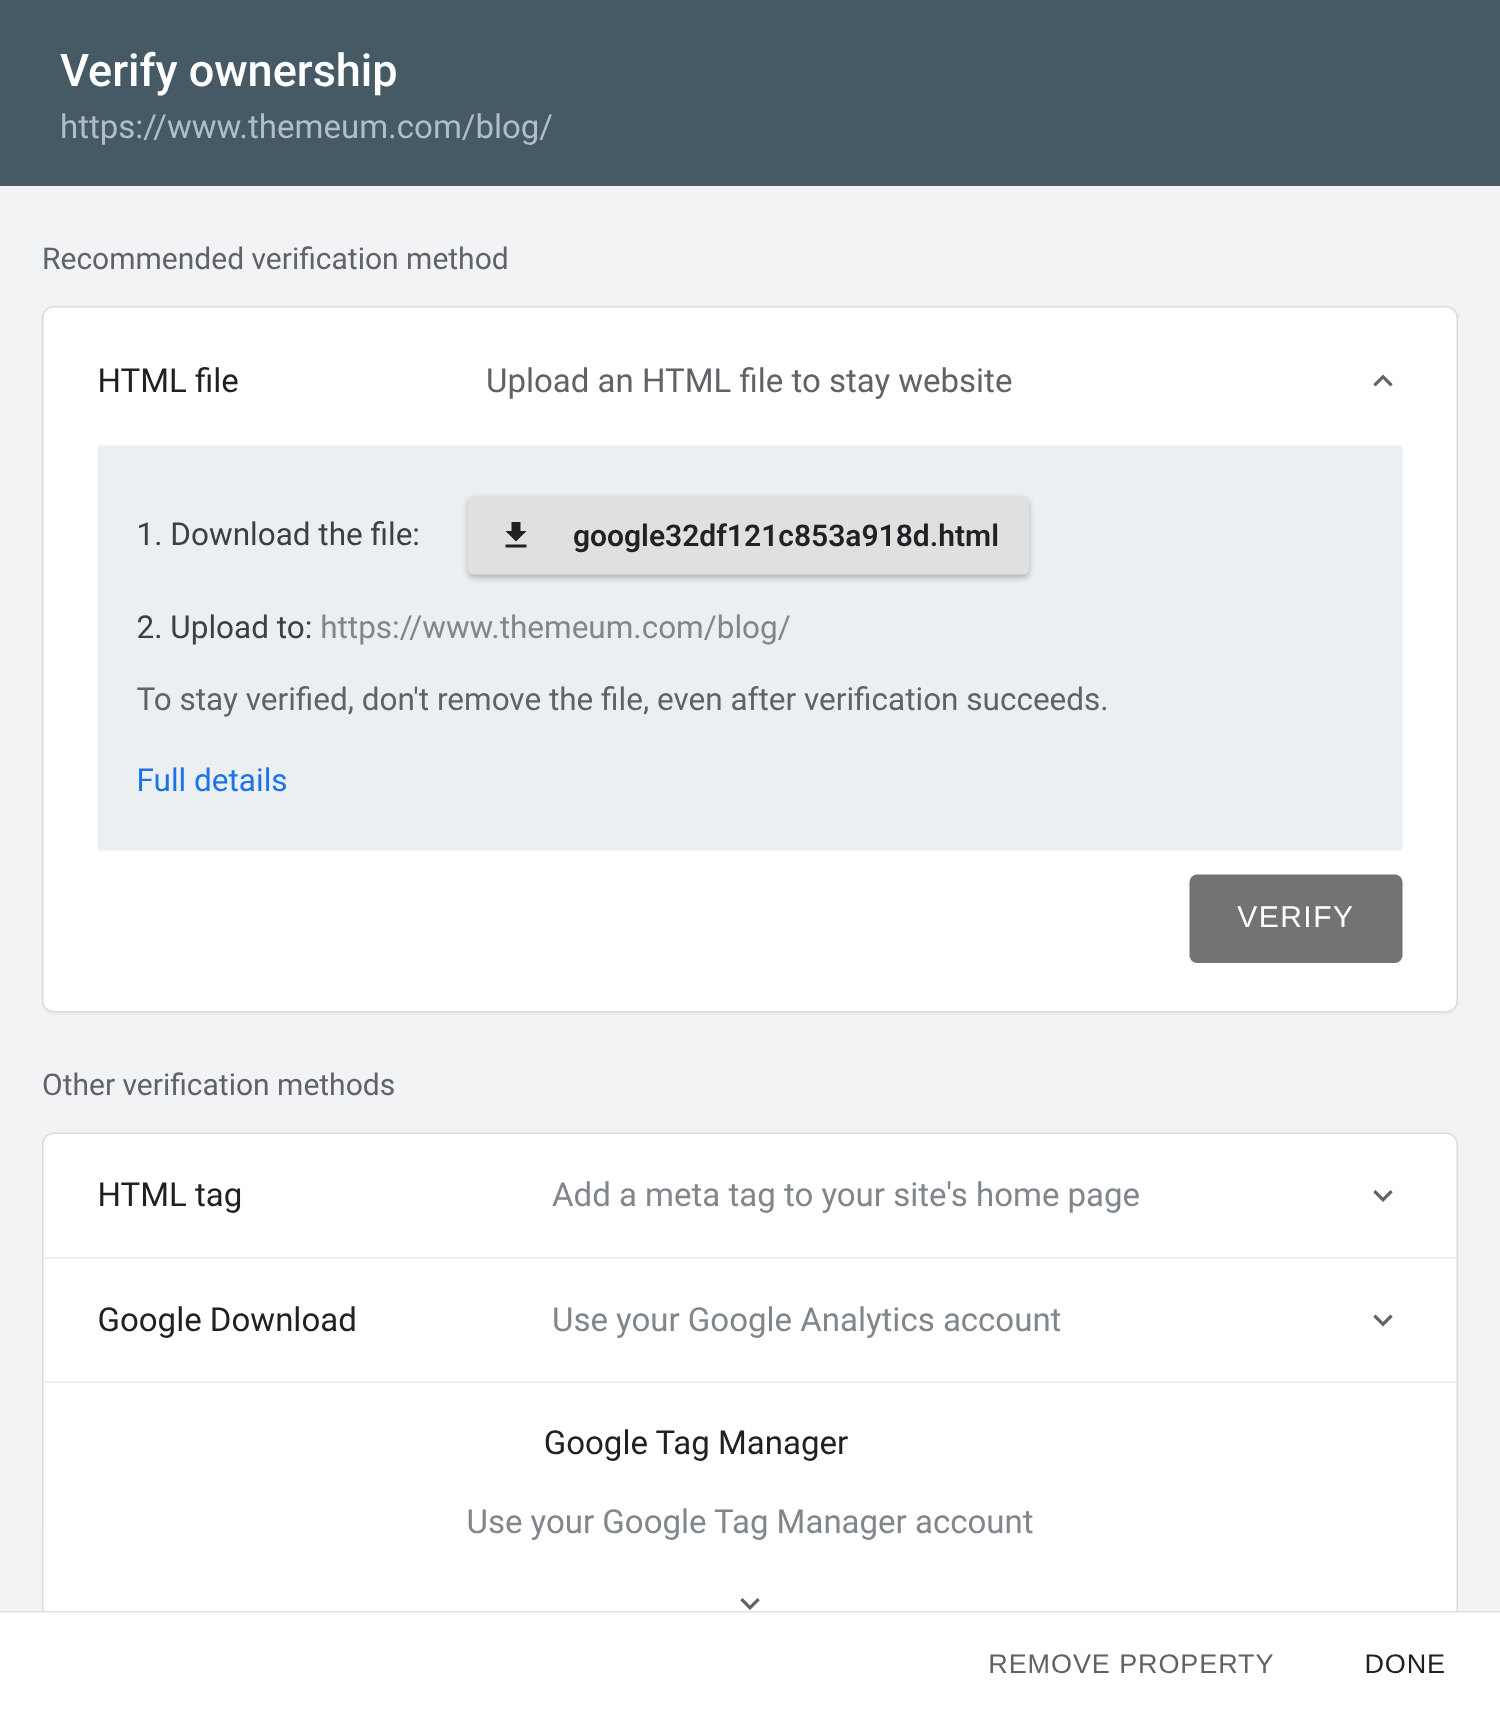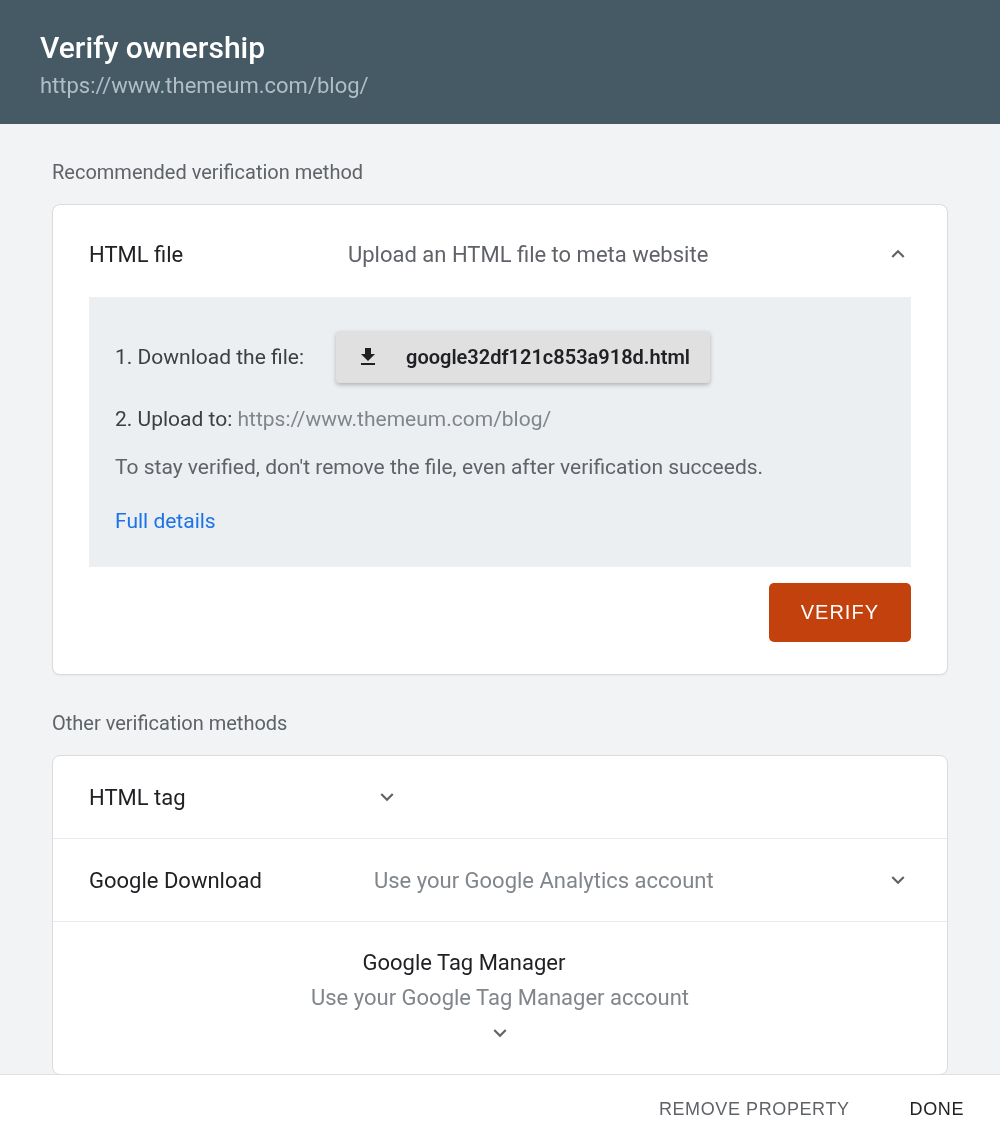--- a/index.html
+++ b/index.html
@@ -15,21 +15,21 @@
     font-weight: 500;
     margin-bottom: 8px;
   }
   .header .url {
     color: #b0bec5;
     font-size: 22px;
     font-weight: 400;
   }
   
   .content {
-    padding: 0 52px;
+    padding: 0 28px;
     overflow: hidden;
   }
   
   .section-label {
     color: #5f6368;
     font-size: 20px;
     font-weight: 400;
     margin: 36px 0 20px 0;
   }
   
@@ -111,41 +111,41 @@
     margin-top: 30px;
     cursor: pointer;
   }
   
   .verify-row {
     display: flex;
     justify-content: flex-end;
     margin-top: 16px;
   }
   .verify-btn {
-    background: #c2410c;
+    background: #737373;
     color: #fff;
     border: none;
     border-radius: 5px;
     padding: 18px 32px;
     font-size: 20px;
     font-weight: 500;
     letter-spacing: 1px;
     cursor: pointer;
   }
   
   .method-list {
     background: #fff;
     border: 1px solid #dadce0;
     border-radius: 8px;
     overflow: hidden;
   }
   .method-row {
     display: flex;
     align-items: center;
-    gap: 10px;
+    gap: 28px;
     padding: 28px 36px;
     border-bottom: 1px solid #e8eaed;
     cursor: pointer;
   }
   .method-row:last-child { border-bottom: none; flex-direction: column; }
   .mr-title {
     color: #202124;
     font-size: 22px;
     width: 275px;
   }
@@ -185,21 +185,21 @@
   <h1>Verify ownership</h1>
   <div class="url">https://www.themeum.com/blog/</div>
 </div>
 
 <div class="content">
   <div class="section-label">Recommended verification method</div>
 
   <div class="card">
     <div class="method-header">
       <div class="method-title">HTML file</div>
-      <div class="method-desc">Upload an HTML file to meta website</div>
+      <div class="method-desc">Upload an HTML file to stay website</div>
       <svg class="chev" viewBox="0 0 24 24">
           <path d="M7.41 15.41 12 10.83l4.59 4.58L18 14l-6-6-6 6z"></path>
         </svg>
     </div>
 
     <div class="gray-panel">
       <div class="step">
         <span class="step-label">1. Download the file:</span>
         <span class="download-chip">
           <svg class="dl-icon" viewBox="0 0 24 24">
@@ -218,20 +218,21 @@
     <div class="verify-row">
       <button class="verify-btn">VERIFY</button>
     </div>
   </div>
 
   <div class="section-label">Other verification methods</div>
 
   <div class="method-list">
     <div class="method-row">
       <div class="mr-title">HTML tag</div>
+      <div class="mr-desc">Add a meta tag to your site's home page</div>
       <svg class="chev" viewBox="0 0 24 24">
           <path d="M7.41 8.59 12 13.17l4.59-4.58L18 10l-6 6-6-6z"></path>
         </svg>
     </div>
     <div class="method-row">
       <div class="mr-title">Google Download</div>
       <div class="mr-desc">Use your Google Analytics account</div>
       <svg class="chev" viewBox="0 0 24 24">
           <path d="M7.41 8.59 12 13.17l4.59-4.58L18 10l-6 6-6-6z"></path>
         </svg>

